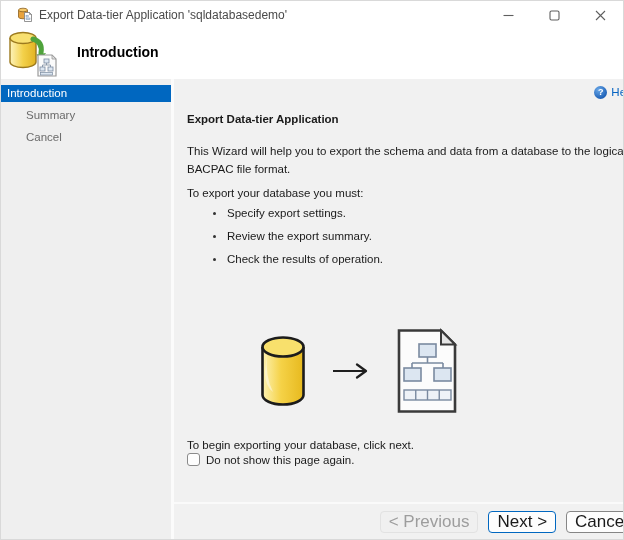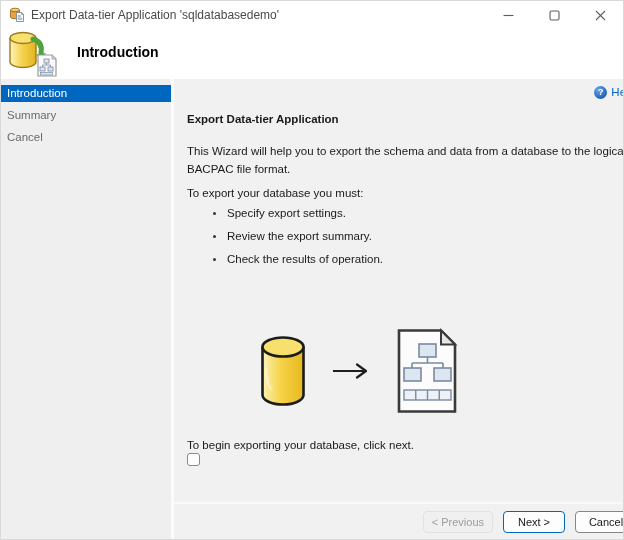--- a/index.html
+++ b/index.html
@@ -16,21 +16,21 @@
     border: 1px solid #d9d9d9;
     position: relative;
     overflow: hidden;
     background: #ffffff;
   }
 
   
   .titlebar {
     height: 28px; background: #ffffff;
     display: flex; align-items: center;
-    padding-left: 8px; flex: 0 0 auto;
+    padding-left: 16px; flex: 0 0 auto;
   }
   .titlebar-title { color: #4a4a4a; font-size: 12px; margin-left: 6px; flex: 1 1 auto;
     white-space: nowrap; overflow: hidden; }
   .win-controls { display: flex; height: 100%; }
   .win-btn { width: 46px; height: 28px; display: flex; align-items: center; justify-content: center; cursor: default; background: transparent; border: none; }
 
   
   .header {
     height: 50px; background: #ffffff;
     display: flex; align-items: center; flex: 0 0 auto;
@@ -45,21 +45,21 @@
     padding-top: 6px;
   }
   .nav-item {
     height: 17px; line-height: 17px;
     padding-left: 6px; margin-bottom: 5px;
     font-size: 11.5px; cursor: default;
     white-space: nowrap;
   }
   .nav-item.selected { background: #0067c0; color: #ffffff; }
   .nav-item.linked   { color: #3b6cb4; }
-  .nav-item.pending  { color: #6b6b6b; }
+  .nav-item.pending  { color: #6b6b6b; margin-left: 19px; }
   .v-divider { width: 3px; flex: 0 0 3px; background: #fbfbfb; }
 
   .main { flex: 1 1 auto; background: #f1f1f1; position: relative; }
   .main-content { padding: 6px 14px 0 13px; }
 
   .help-row { display: flex; justify-content: flex-end; align-items: center; height: 14px; }
   .help-link { display: inline-flex; align-items: center; gap: 4px; cursor: pointer; }
   .help-q {
     width: 13px; height: 13px; border-radius: 50%;
     background: radial-gradient(circle at 35% 30%, #6aa8e8, #1f62b8 70%);
@@ -92,21 +92,21 @@
   .checkbox-label { cursor: default; }
 
   
   .button-bar {
     position: absolute; left: 0; right: 0; bottom: 0; height: 37px;
     border-top: 2px solid #fafafa; background: #f1f1f1;
     display: flex; align-items: center; justify-content: flex-end;
     gap: 10px; padding-right: 12px;
   }
   .btn {
-    min-width: 62px; height: 22px; font-size: 11px;
+    min-width: 62px; height: 22px; font-size: 17px;
     font-family: "Liberation Sans", "DejaVu Sans", sans-serif;
     border-radius: 4px; background: #fdfdfd; border: 1px solid #868686;
     color: #1a1a1a; cursor: pointer; padding: 0 8px;
   }
   .btn.disabled { background: #f0f0f0; border: 1px solid #e2e2e2; color: #9d9d9d; cursor: default; }
   .btn.default { border: 1.6px solid #0067c0; }
 </style>
 </head>
 <body>
 
@@ -232,20 +232,21 @@
               <rect x="9" y="63" width="47" height="10" fill="#eef2f7" stroke="#7a8aa0" stroke-width="1.4"></rect>
               <path d="M20.75 63 v10 M32.5 63 v10 M44.25 63 v10" stroke="#7a8aa0" stroke-width="1.4"></path>
             </svg>
           </span>
         </div>
 
         <div class="footer-text">To begin exporting your database, click next.</div>
 
         <div class="checkbox-row">
           <span class="checkbox" role="checkbox" aria-checked="false"></span>
+          <span class="checkbox-label">Do not show this page again.</span>
         </div>
 
       </div>
 
       <div class="button-bar">
         <button class="btn disabled" disabled="">&lt; Previous</button>
         <button class="btn default">Next &gt;</button>
         <button class="btn">Cancel</button>
       </div>
     </div>

